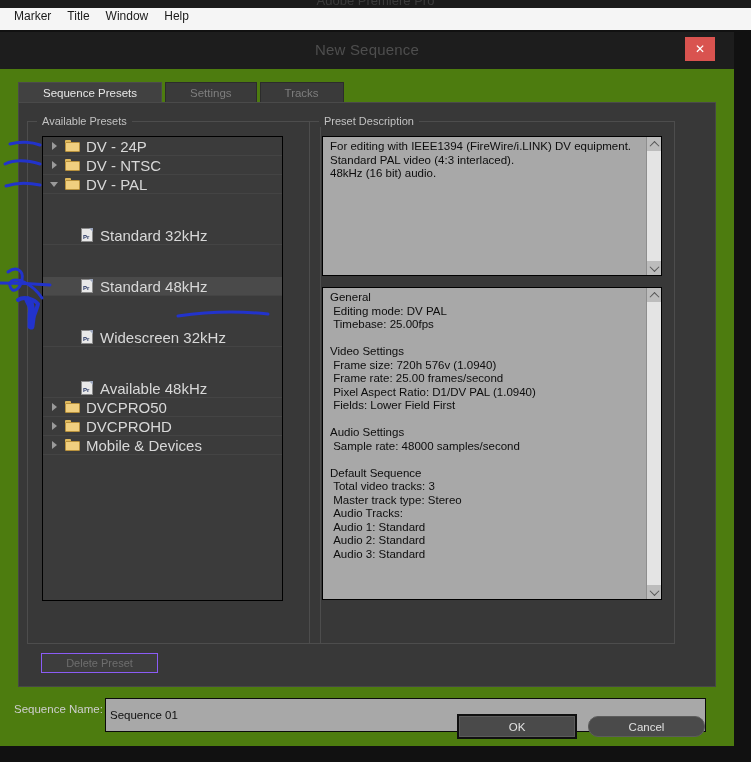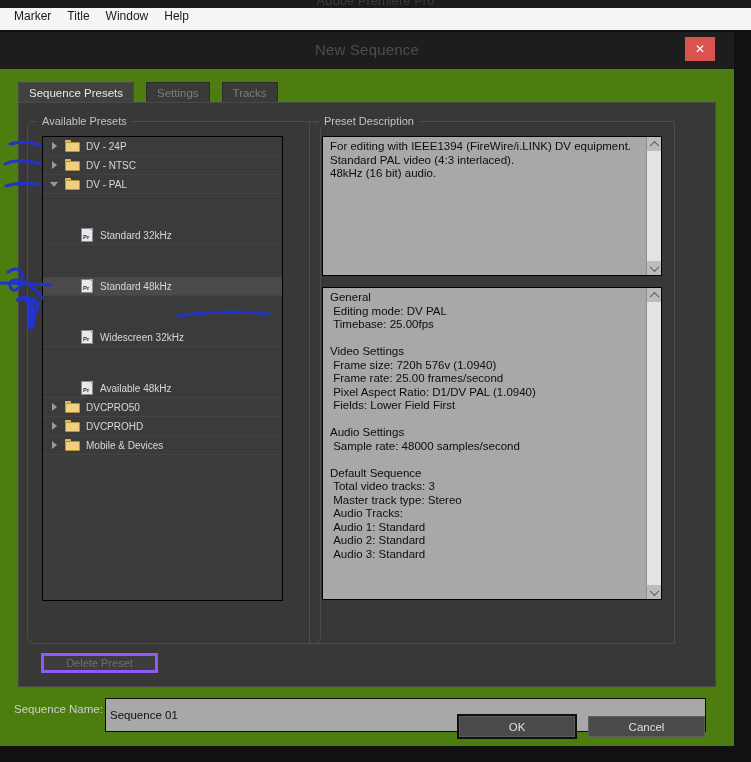--- a/index.html
+++ b/index.html
@@ -105,29 +105,29 @@
   .tabs {
     position: absolute;
     left: 18px; top: 50px;
     height: 20px;
     display: flex;
     align-items: flex-end;
   }
   .tab {
     height: 20px;
     line-height: 20px;
-    padding: 0 10px;
+    padding: 0 24px;
     font-size: 11.5px;
     box-sizing: border-box;
     cursor: pointer;
     background: #3a3a3a;
     color: #7e7e7e;
     border: 1px solid #2c2c2c;
     border-bottom: none;
-    margin-right: 12px;
+    margin-right: 3px;
   }
   .tab.active {
     background: #414141;
     color: #e8e8e8;
     border-color: #4b4b4b;
   }
 
   .tab-underline {
     position: absolute;
     left: 18px; top: 70px;
@@ -155,21 +155,21 @@
   .group-label {
     position: absolute;
     top: -7px; left: 9px;
     background: #383838;
     padding: 0 5px;
     font-size: 11px;
     color: #c2c2c2;
     white-space: nowrap;
   }
 
-  #group-presets { left: 8px; top: 18px; width: 294px; height: 523px; border-radius: 7px; }
+  #group-presets { left: 8px; top: 18px; width: 294px; height: 523px; }
   #group-description { left: 290px; top: 18px; width: 366px; height: 523px; }
 
   
   .tree {
     position: absolute;
     left: 14px; top: 14px;
     width: 241px;
     height: 465px;
     background: #3b3b3b;
     border: 1px solid #000000;
@@ -253,33 +253,33 @@
   .pr-icon::before {
     content: "";
     position: absolute;
     right: -1px; top: -1px;
     width: 0; height: 0;
     border-left: 4px solid transparent;
     border-top: 4px solid #9aa4bb;
   }
 
   .tree-label {
-    font-size: 10px;
+    font-size: 15px;
     color: #d8d8d8;
     white-space: nowrap;
     text-align: right;
   }
 
   
   .delete-preset-btn {
     position: absolute;
     left: 22px; top: 550px;
     width: 117px; height: 20px;
     background: #3d3d3d;
-    border: 3px solid #8b5cf6;
+    border: 1px solid #8b5cf6;
     color: #6e6e6e;
     font-size: 11px;
     font-family: "Liberation Sans", sans-serif;
     cursor: default;
     box-sizing: border-box;
   }
 
   
   .desc-box {
     position: absolute;
@@ -377,20 +377,21 @@
     box-sizing: border-box;
   }
   #btn-ok {
     left: 459px; top: 684px;
     width: 116px;
     outline: 2px solid #101010;
   }
   #btn-cancel {
     left: 588px; top: 684px;
     width: 117px;
+    border-radius: 10px;
   }
 
   
   .annotations {
     position: absolute;
     left: 0; top: 0;
     width: 751px; height: 762px;
     pointer-events: none;
   }
 </style>

